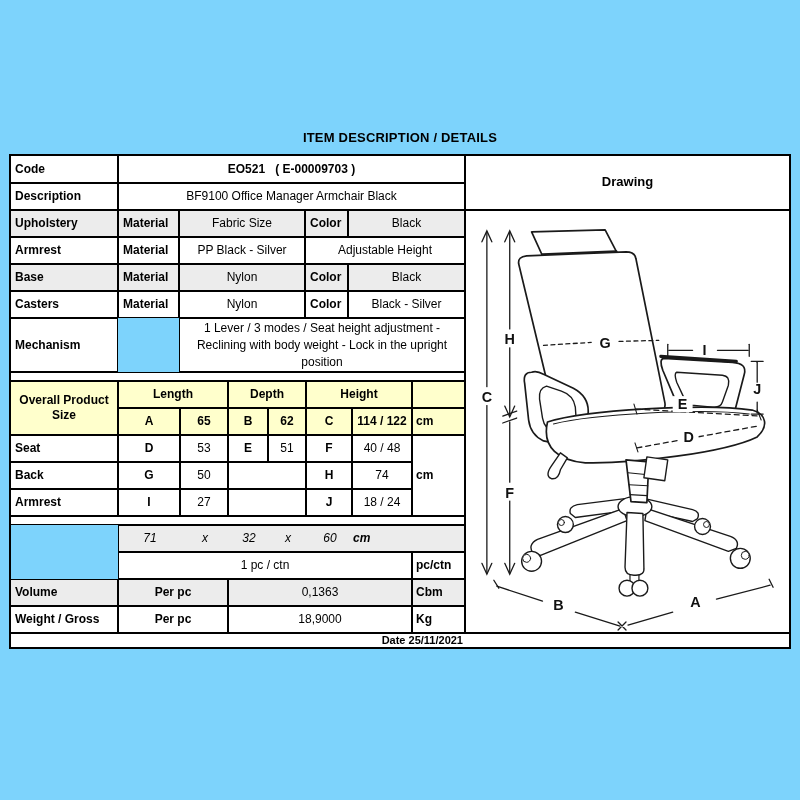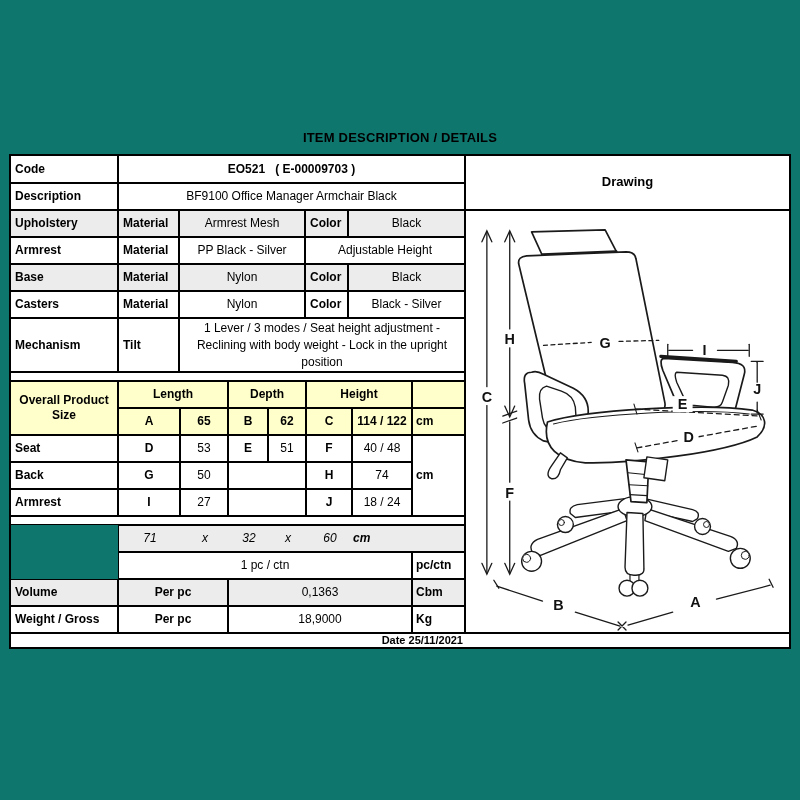--- a/index.html
+++ b/index.html
@@ -1,16 +1,16 @@
 <!DOCTYPE html>
 <html><head>
 <meta charset="utf-8">
 <style>
   html,body{margin:0;padding:0;background:#fff;}
-  #screen{position:relative;width:800px;height:800px;background:#0f766e;overflow:hidden;
+  #screen{position:relative;width:800px;height:800px;background:#7dd3fc;overflow:hidden;
           font-family:"Liberation Sans",sans-serif;color:#000;}
   #page-title{position:absolute;left:0;top:130px;width:800px;height:18px;
               text-align:center;font-size:13px;font-weight:bold;letter-spacing:.2px;}
   #spec-table{position:absolute;left:10px;top:155px;width:780px;height:493px;}
   #outer-border{position:absolute;left:-1px;top:-1px;width:782px;height:495px;
                 box-sizing:border-box;border:2px solid #000;pointer-events:none;}
   .c{position:absolute;box-sizing:border-box;border:1px solid #000;background:#fff;
      display:flex;align-items:center;justify-content:center;text-align:center;
      font-size:12px;overflow:hidden;line-height:1.25;}
   .lb{justify-content:flex-start;text-align:left;padding-left:4px;font-weight:bold;}
@@ -33,21 +33,21 @@
   <div id="spec-table">
 
     <div class="c lb" style="left:0;top:0;width:108px;height:28px">Code</div>
     <div class="c bd pre" style="left:108px;top:0;width:347px;height:28px">EO521   ( E-00009703 )</div>
 
     <div class="c lb" style="left:0;top:28px;width:108px;height:27px">Description</div>
     <div class="c" style="left:108px;top:28px;width:347px;height:27px">BF9100 Office Manager Armchair Black</div>
 
     <div class="c lb sh" style="left:0;top:55px;width:108px;height:27px">Upholstery</div>
     <div class="c lb sh" style="left:108px;top:55px;width:61px;height:27px">Material</div>
-    <div class="c sh" style="left:169px;top:55px;width:126px;height:27px">Armrest Mesh</div>
+    <div class="c sh" style="left:169px;top:55px;width:126px;height:27px">Fabric Size</div>
     <div class="c lb sh" style="left:295px;top:55px;width:43px;height:27px">Color</div>
     <div class="c sh" style="left:338px;top:55px;width:117px;height:27px">Black</div>
 
     <div class="c lb" style="left:0;top:82px;width:108px;height:27px">Armrest</div>
     <div class="c lb" style="left:108px;top:82px;width:61px;height:27px">Material</div>
     <div class="c" style="left:169px;top:82px;width:126px;height:27px">PP Black - Silver</div>
     <div class="c" style="left:295px;top:82px;width:160px;height:27px">Adjustable Height</div>
 
     <div class="c lb sh" style="left:0;top:109px;width:108px;height:27px">Base</div>
     <div class="c lb sh" style="left:108px;top:109px;width:61px;height:27px">Material</div>
@@ -55,21 +55,20 @@
     <div class="c lb sh" style="left:295px;top:109px;width:43px;height:27px">Color</div>
     <div class="c sh" style="left:338px;top:109px;width:117px;height:27px">Black</div>
 
     <div class="c lb" style="left:0;top:136px;width:108px;height:27px">Casters</div>
     <div class="c lb" style="left:108px;top:136px;width:61px;height:27px">Material</div>
     <div class="c" style="left:169px;top:136px;width:126px;height:27px">Nylon</div>
     <div class="c lb" style="left:295px;top:136px;width:43px;height:27px">Color</div>
     <div class="c" style="left:338px;top:136px;width:117px;height:27px">Black - Silver</div>
 
     <div class="c lb" style="left:0;top:163px;width:108px;height:54px">Mechanism</div>
-    <div class="c lb" style="left:108px;top:163px;width:61px;height:54px">Tilt</div>
     <div class="c mech" style="left:169px;top:163px;width:286px;height:54px">1 Lever / 3 modes / Seat height adjustment - Reclining with body weight - Lock in the upright position</div>
 
     <div class="c" style="left:0;top:217px;width:455px;height:9px"></div>
 
     <div class="c bd yl" style="left:0;top:226px;width:108px;height:54px;padding:0 6px">Overall Product Size</div>
     <div class="c bd yl" style="left:108px;top:226px;width:110px;height:27px">Length</div>
     <div class="c bd yl" style="left:218px;top:226px;width:78px;height:27px">Depth</div>
     <div class="c bd yl" style="left:296px;top:226px;width:106px;height:27px">Height</div>
     <div class="c yl" style="left:402px;top:226px;width:53px;height:27px"></div>
 

